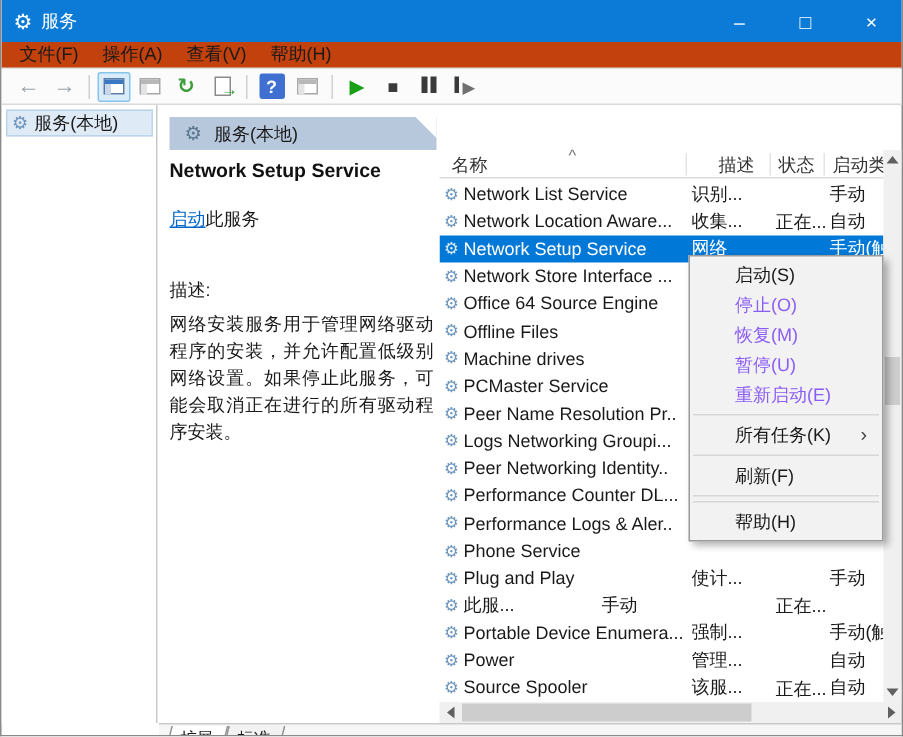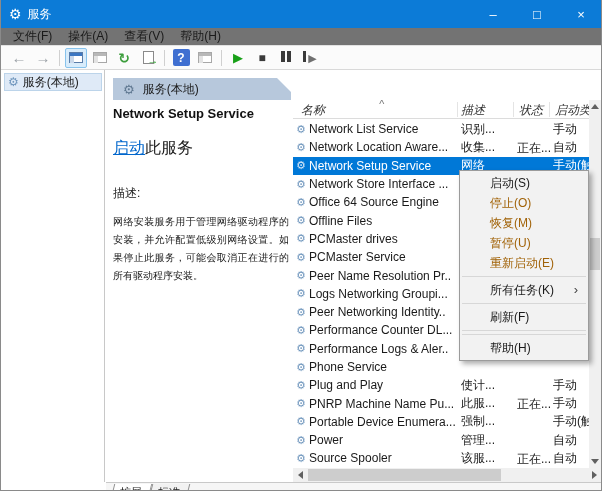--- a/index.html
+++ b/index.html
@@ -10,21 +10,21 @@
   
   .titlebar { position:absolute; left:0; top:0; width:602px; height:28px; background:#0c7bd7; color:#fff;
               display:flex; align-items:center; }
   .title-gear { font-size:14px; margin:0 6px 0 8px; color:#fff; }
   .title-text { font-size:12px; }
   .caption { position:absolute; right:0; top:0; height:28px; display:flex; }
   .capbtn { width:44px; height:28px; display:flex; align-items:center; justify-content:center;
             color:#fff; font-size:13px; }
 
   
-  .menubar { position:absolute; left:0; top:28px; width:602px; height:18px; background:#737373;
+  .menubar { position:absolute; left:0; top:28px; width:602px; height:18px; background:#c2410c;
              border-bottom:1px solid #e2e2e2; display:flex; align-items:center; padding-left:4px; }
   .mitem { padding:0 8px; font-size:12px; }
 
   
   .toolbar { position:absolute; left:0; top:46px; width:602px; height:24px; background:#fbfbfb;
              border-bottom:1px solid #d9d9d9; display:flex; align-items:center; padding-left:6px; }
   .tbtn { width:22px; height:20px; display:flex; align-items:center; justify-content:center; margin:0 1px; }
   .tsep { width:1px; height:16px; background:#d0d0d0; margin:0 4px; }
   .nav-arrow { font-size:15px; font-weight:bold; color:#9aa0a6; }
   .tbtn.active { background:#d8ecfb; border:1px solid #88c3ec; border-radius:2px; }
@@ -52,32 +52,32 @@
                border:1px solid #bcd4ea; display:flex; align-items:center; padding-left:3px; }
   .tree-gear { color:#6f96bd; font-size:12px; margin-right:4px; }
 
   .detail-pane { position:absolute; left:110px; top:70px; width:182px; height:412px; background:#fff; }
   .banner { position:absolute; left:2px; top:8px; width:178px; height:22px; background:#b7c8dc;
             display:flex; align-items:center; font-size:12px; color:#1a1a1a; }
   .banner-gear { color:#5f7891; font-size:13px; margin:0 8px 0 10px; }
   .banner-fold { position:absolute; right:0; top:0; width:0; height:0;
                  border-top:14px solid #ffffff; border-left:14px solid transparent; }
   .svc-title { position:absolute; left:2px; top:36px; font-weight:bold; font-size:13px; color:#111; }
-  .start-line { position:absolute; left:2px; top:68px; font-size:16px; }
+  .start-line { position:absolute; left:2px; top:68px; font-size:12px; }
   .start-link { color:#0066cc; text-decoration:underline; }
   .desc-label { position:absolute; left:2px; top:115px; font-size:12px; }
-  .desc-text { position:absolute; left:2px; top:143px; width:176px; font-size:10px; line-height:18px;
+  .desc-text { position:absolute; left:2px; top:137px; width:176px; font-size:12px; line-height:18px;
                color:#1a1a1a; text-align:justify; }
 
   
   .list-pane { position:absolute; left:292px; top:70px; width:296px; height:398px; background:#fff; }
   .list-header { position:absolute; left:0; top:30px; width:296px; height:19px; border-bottom:1px solid #dcdcdc;
-                 color:#333;font-style:italic; }
+                 color:#333; }
   .hc { position:absolute; top:2px; font-size:12px; }
-  .hc-name { left:8px; } .hc-desc { left:168px; } .hc-stat { left:226px;text-align:center; } .hc-start { left:262px; width:34px; overflow:hidden; white-space:nowrap; }
+  .hc-name { left:8px; } .hc-desc { left:186px; } .hc-stat { left:226px;text-align:center; } .hc-start { left:262px; width:34px; overflow:hidden; white-space:nowrap; }
   .hsep { position:absolute; top:2px; width:1px; height:15px; background:#e4e4e4; }
   .sort-caret { position:absolute; left:86px; top:-2px; color:#777; font-size:11px; }
   .list-body { position:absolute; left:0; top:50px; width:296px; height:348px; overflow:hidden; }
   .lrow { position:relative; height:18.3px; display:flex; align-items:center; white-space:nowrap; }
   .cicon { color:#6f96bd; font-size:11px; width:16px; text-align:center; flex:none; }
   .cname { width:152px; overflow:hidden; flex:none; }
   .cdesc { width:56px; overflow:hidden; flex:none; }
   .cstat { width:36px; overflow:hidden; flex:none;margin-top:38px; }
   .cstart { width:36px; overflow:hidden; flex:none; }
   .lrow.sel { background:#0078d7; color:#fff; }
@@ -101,21 +101,21 @@
               border-top:1px solid #c9c9c9; overflow:visible; }
   .tab { position:absolute; top:1px; height:18px; background:#fff; border:1px solid #909090; border-top:none;
          font-size:11px; padding:1px 7px 0 7px; transform:skewX(-14deg); }
   .tab span { display:inline-block; transform:skewX(14deg); }
   .tab1 { left:6px; } .tab2 { left:44px; background:#f2f2f2; }
 
   
   .ctxmenu { position:absolute; left:458px; top:170px; width:130px; background:#f2f2f2;
              border:1px solid #9b9b9b; box-shadow:3px 3px 5px rgba(0,0,0,0.32); padding:2px 0; z-index:50; }
   .citem { height:20px; line-height:20px; padding-left:30px; font-size:12px; color:#1a1a1a; position:relative; }
-  .citem.dis { color:#a16207; }
+  .citem.dis { color:#8b5cf6; }
   .citem.b { font-weight:bold; }
   .csub { position:absolute; right:10px; top:0; font-size:13px; color:#444; }
   .msep { height:1px; background:#d7d7d7; margin:3px 2px; }
 </style>
 </head>
 <body>
 
 <div class="window">
 
   <div class="titlebar">
@@ -249,21 +249,21 @@
         </div>
         <div class="lrow">
           <span class="cicon">⚙</span>
           <span class="cname">Offline Files</span>
           <span class="cdesc"></span>
           <span class="cstat"></span>
           <span class="cstart"></span>
         </div>
         <div class="lrow">
           <span class="cicon">⚙</span>
-          <span class="cname">PCMaster drives</span>
+          <span class="cname">Machine drives</span>
           <span class="cdesc"></span>
           <span class="cstat"></span>
           <span class="cstart"></span>
         </div>
         <div class="lrow">
           <span class="cicon">⚙</span>
           <span class="cname">PCMaster Service</span>
           <span class="cdesc"></span>
           <span class="cstat"></span>
           <span class="cstart"></span>
@@ -312,21 +312,20 @@
         </div>
         <div class="lrow">
           <span class="cicon">⚙</span>
           <span class="cname">Plug and Play</span>
           <span class="cdesc">使计...</span>
           <span class="cstat">正在...</span>
           <span class="cstart">手动</span>
         </div>
         <div class="lrow">
           <span class="cicon">⚙</span>
-          <span class="cname">PNRP Machine Name Pu...</span>
           <span class="cdesc">此服...</span>
           <span class="cstat"></span>
           <span class="cstart">手动</span>
         </div>
         <div class="lrow">
           <span class="cicon">⚙</span>
           <span class="cname">Portable Device Enumera...</span>
           <span class="cdesc">强制...</span>
           <span class="cstat"></span>
           <span class="cstart">手动(触</span>

